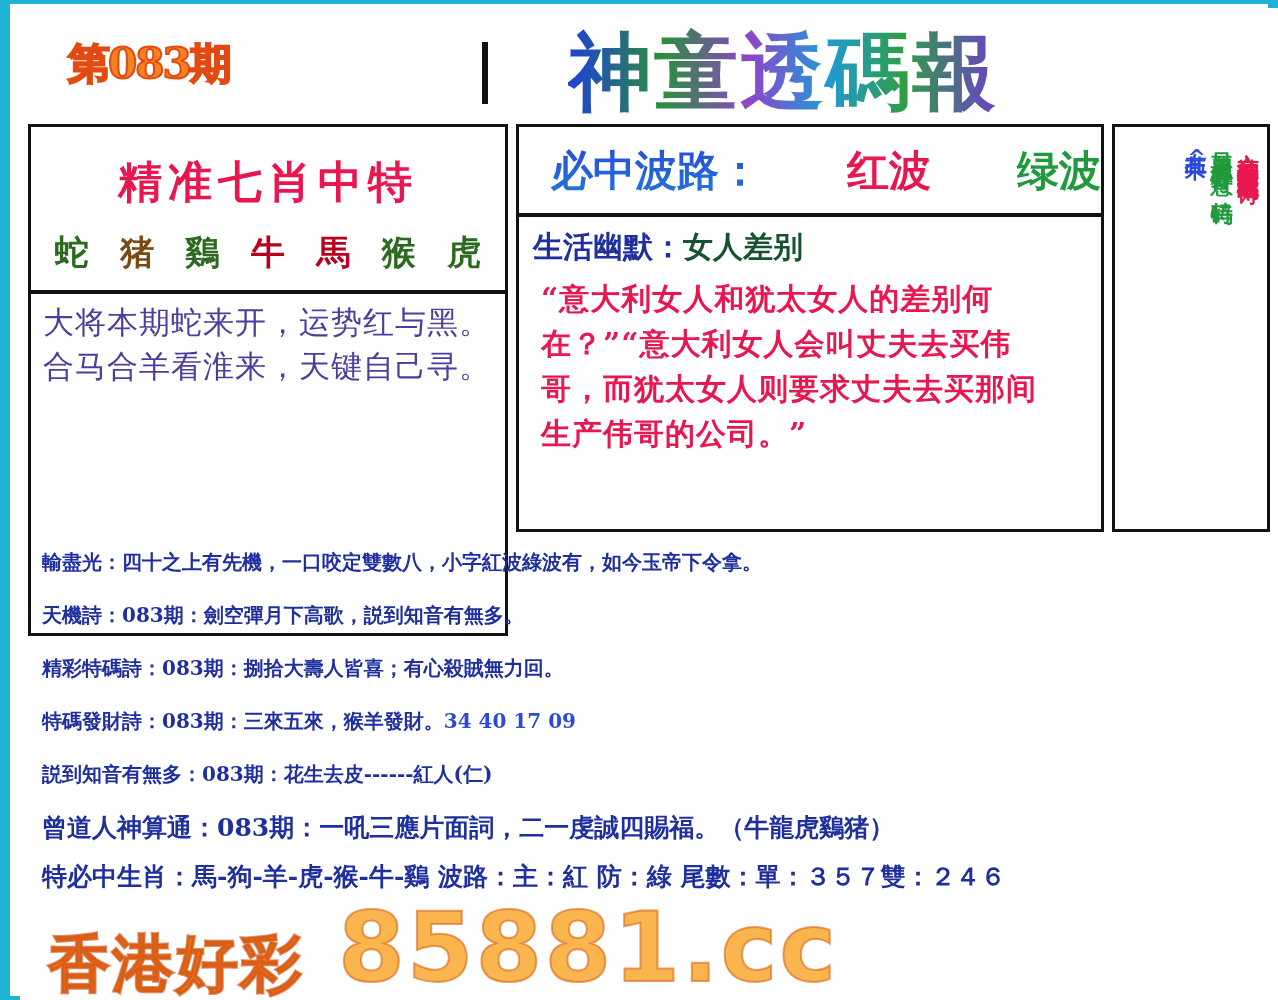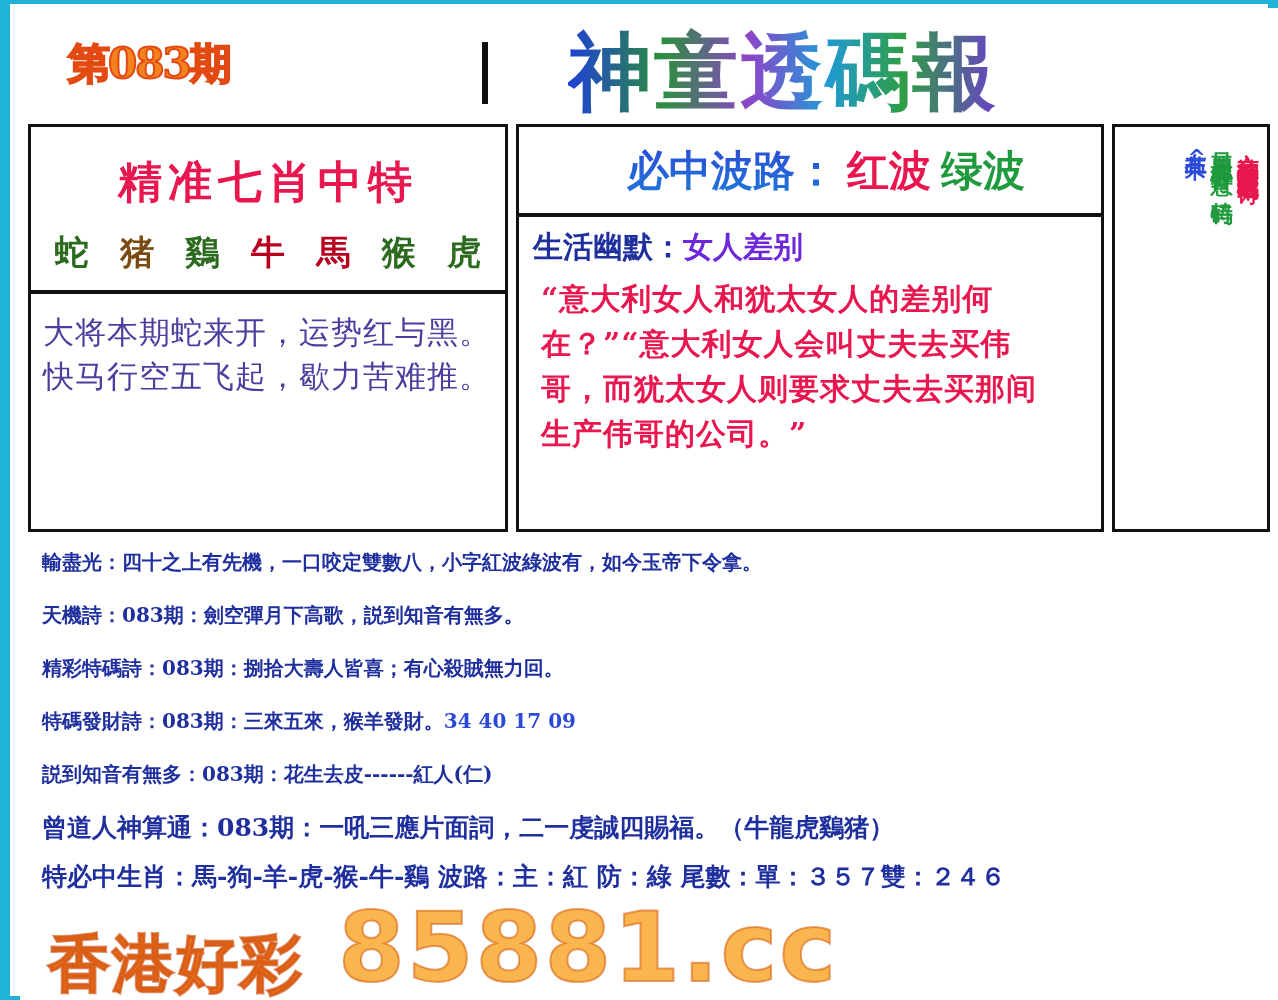--- a/index.html
+++ b/index.html
@@ -66,21 +66,21 @@
     color:rgba(0,0,0,0.18);
     z-index:-1;
   }
   
   .boxrow{
     position:absolute;left:8px;top:116px;width:1242px;height:408px;
   }
   .box{
     position:absolute;box-sizing:border-box;border:3px solid #111;background:#fff;
   }
-  .box-left{left:0;top:0;width:480px;height:408px;}
+  .box-left{left:0;top:0;width:480px;height:512px;}
   .box-mid{left:488px;top:0;width:588px;height:408px;}
   .box-right{left:1084px;top:0;width:158px;height:408px;}
 
   .zodiac-head{
     text-align:center;
     font-size:44px;font-weight:bold;
     font-family:"DejaVu Serif","Liberation Serif",serif;
     color:#e8174f;
     letter-spacing:6px;
     margin-top:26px;
@@ -91,53 +91,52 @@
     font-size:34px;font-weight:bold;
     font-family:"DejaVu Serif","Liberation Serif",serif;
     color:#2b6a1f;
   }
   .zodiac-row span:nth-child(2){color:#7a4a12;}
   .zodiac-row span:nth-child(4){color:#b8001f;}
   .zodiac-row span:nth-child(5){color:#b8001f;}
   .hr-black{height:4px;background:#111;margin:14px 0 0 0;}
   .poem{
     padding:6px 10px 0 12px;
-    margin-top:10px;
   }
   .poem div{
     font-size:31px;
     font-family:"DejaVu Serif","Liberation Serif",serif;
     color:#4a3f9e;
     letter-spacing:1px;
     line-height:1.42;
     white-space:nowrap;
   }
   
   .wave-head{
-    display:flex;align-items:center;justify-content:center;
+    display:flex;align-items:center;justify-content:space-between;
     gap:10px;margin-top:16px;
     font-size:42px;font-weight:bold;
     font-family:"DejaVu Serif","Liberation Serif",serif;
     padding-left:32px;
   }
   .wave-head .lbl{
     background:linear-gradient(180deg,#2b4ad8,#1f7ad8);
     -webkit-background-clip:text;background-clip:text;color:transparent;
   }
   .wave-head .red{color:#e8174f;}
   .wave-head .green{color:#1f9a3c;}
   .mid-hr{height:4px;background:#111;margin:14px 0 0 0;}
   .joke-title{
     margin:10px 0 0 14px;
     font-size:30px;font-weight:bold;
     font-family:"DejaVu Serif","Liberation Serif",serif;
     color:#1f2f9e;
     white-space:nowrap;
   }
-  .joke-title .r{color:#6d28d9;}
+  .joke-title .r{color:#14532d;}
   .joke-body{
     margin:8px 14px 0 22px;
     font-size:30px;
     font-family:"DejaVu Serif","Liberation Serif",serif;
     color:#e8174f;
     line-height:1.5;
     letter-spacing:1px;
     font-weight:bold;
   }
   
@@ -220,21 +219,21 @@
           <span>猪</span>
           <span>鷄</span>
           <span>牛</span>
           <span>馬</span>
           <span>猴</span>
           <span>虎</span>
         </div>
         <div class="hr-black"></div>
         <div class="poem">
           <div>大将本期蛇来开，运势红与黑。</div>
-          <div>快马行空五飞起，歇力苦难推。</div>
+          <div>合马合羊看淮来，天键自己寻。</div>
         </div>
       </div>
 
       <div class="box box-mid">
         <div class="wave-head">
           <span class="lbl">必中波路：</span>
           <span class="red">红波</span>
           <span class="green">绿波</span>
         </div>
         <div class="mid-hr"></div>

